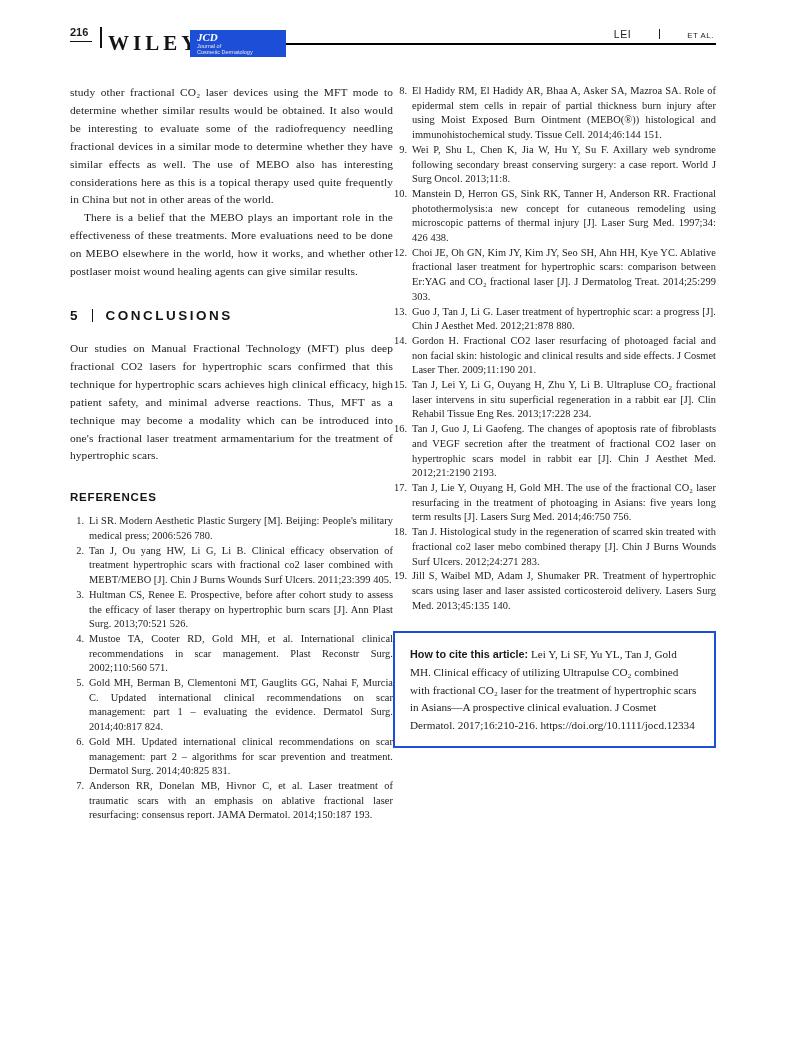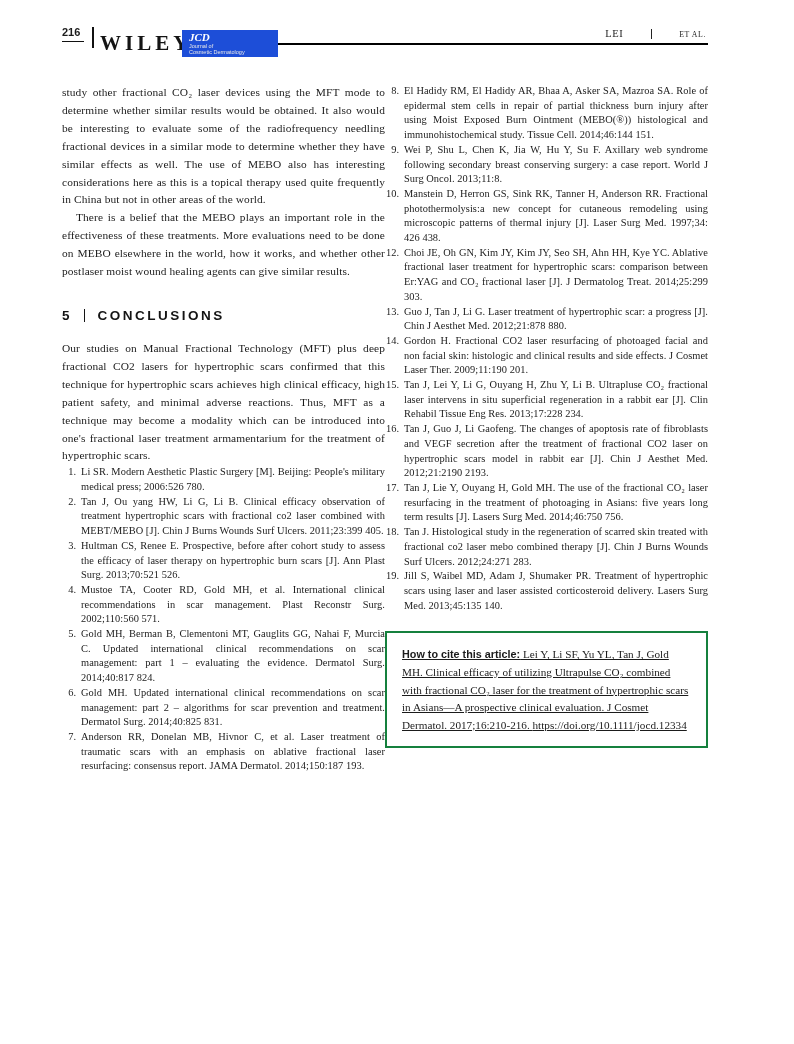--- a/index.html
+++ b/index.html
@@ -3,21 +3,21 @@
 <meta charset="utf-8">
 <style>
   * { margin:0; padding:0; box-sizing:border-box; }
   html,body { background:#ffffff; }
   body {
     width:794px; height:1044px; position:relative; overflow:hidden;
     font-family:"Liberation Serif","DejaVu Serif",serif;
     color:#1b1b1b;
     -webkit-font-smoothing:antialiased;
   }
-  .page { padding:26px 58px 0 62px; width:766px; }
+  .page { padding:26px 58px 0 62px; width:766px;margin-left:8px; }
 
   
   .header { position:relative; height:38px; }
   .pagenum {
     position:absolute; left:0; top:0;
     font-family:"Liberation Sans",sans-serif; font-size:11px; font-weight:bold;
     padding:0 4px 3px 0; border-bottom:1.5px solid #111;
   }
   .vbar { position:absolute; left:30px; top:1px; width:1.5px; height:21px; background:#111; }
   .wiley {
@@ -28,21 +28,21 @@
   .wiley-dash { position:absolute; left:148px; top:19px; width:14px; height:2.5px; background:#111; }
   .jcd-logo {
     position:absolute; left:120px; top:4px; width:96px; height:27px;
     background:#1d4ed8; color:#fff; padding:2px 0 0 7px; overflow:hidden;
   }
   .jcd-abbr { font-family:"Liberation Serif",serif; font-style:italic; font-weight:bold; font-size:11px; line-height:11px; display:block; }
   .jcd-line { font-family:"Liberation Sans",sans-serif; font-size:5.5px; line-height:6px; display:block; color:#e8e8e8; }
   .head-rule { position:absolute; left:216px; right:0; top:16.5px; height:2.5px; background:#000; }
   .running-head {
     position:absolute; right:2px; top:2px;
-    font-family:Liberation Serif, serif; font-size:10.5px; letter-spacing:0.5px;
+    font-family:Liberation Sans, sans-serif; font-size:10.5px; letter-spacing:0.5px;
     display:flex; align-items:baseline;gap:24px;
   }
   .rh-bar { display:inline-block; width:1px; height:10px; background:#222; margin:0 3px 0 4px; align-self:center; }
   .rh-etal { font-size:7.8px; letter-spacing:0.6px; }
 
   
   .columns { display:flex; margin-top:20px; }
   .col { width:329px; }
 
   .bodypara {
@@ -66,23 +66,23 @@
     font-size:11.5px; letter-spacing:0.8px; color:#141414;
   }
 
   .ref-list { list-style:none; }
   .ref { display:flex; font-size:10.4px; line-height:14.7px; }
   .ref-num { width:19px; flex:none; text-align:right; padding-right:5px; }
   .ref-txt { flex:1; text-align:justify; letter-spacing:0.05px; }
 
   
   .cite-box {
-    margin-top:18px; border:2px solid #15803d;
+    margin-top:18px; border:2px solid #1d4ed8;
     padding:13px 14px 12px 15px;
-    font-size:11.2px; line-height:17.6px; text-align:left;text-decoration:underline;
+    font-size:11.2px; line-height:17.6px; text-align:left;
   }
   .cite-label { font-family:"Liberation Sans",sans-serif; font-weight:bold; font-size:10.8px; }
   .doi { color:#1b1b1b; text-decoration:none; }
 </style>
 </head>
 <body>
 
 <div class="page">
 
   <div class="header">
@@ -110,20 +110,21 @@
       <p class="bodypara indent-first">There is a belief that the MEBO plays an important role in the effectiveness of these treatments. More evaluations need to be done on MEBO elsewhere in the world, how it works, and whether other postlaser moist wound healing agents can give similar results.</p>
 
       <h2 class="sec-heading">
         <span>5</span>
         <span class="hbar"></span>
         <span class="htitle">CONCLUSIONS</span>
       </h2>
 
       <p class="bodypara">Our studies on Manual Fractional Technology (MFT) plus deep fractional CO2 lasers for hypertrophic scars confirmed that this technique for hypertrophic scars achieves high clinical efficacy, high patient safety, and minimal adverse reactions. Thus, MFT as a technique may become a modality which can be introduced into one's fractional laser treatment armamentarium for the treatment of hypertrophic scars.</p>
 
+      <h3 class="refs-heading">REFERENCES</h3>
 
       <ol class="ref-list">
           <li class="ref">
     <span class="ref-num">1.</span>
     <span class="ref-txt">Li SR. Modern Aesthetic Plastic Surgery [M]. Beijing: People's military medical press; 2006:526 780.</span>
   </li>
           <li class="ref">
     <span class="ref-num">2.</span>
     <span class="ref-txt">Tan J, Ou yang HW, Li G, Li B. Clinical efficacy observation of treatment hypertrophic scars with fractional co2 laser combined with MEBT/MEBO [J]. Chin J Burns Wounds Surf Ulcers. 2011;23:399 405.</span>
   </li>

